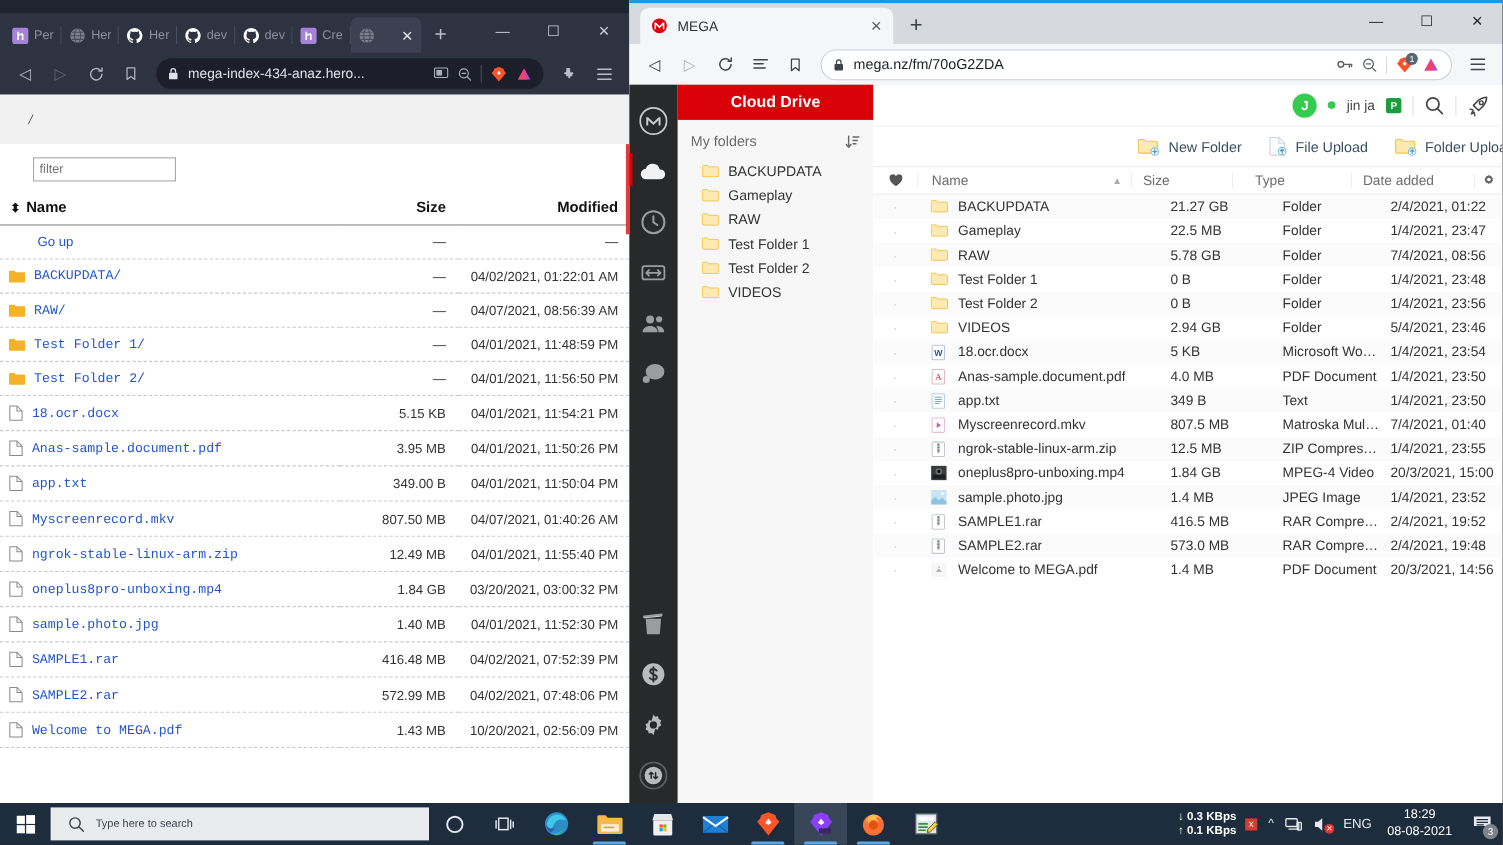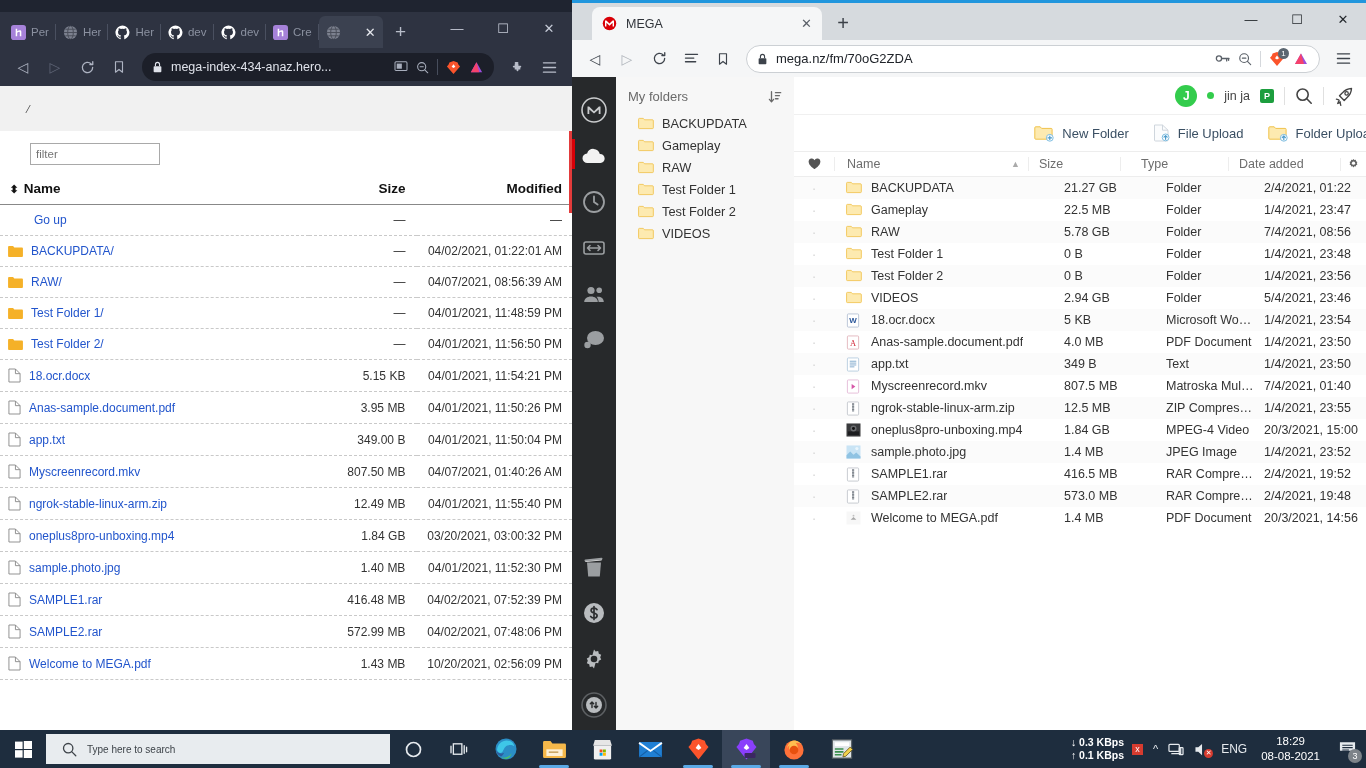--- a/index.html
+++ b/index.html
@@ -89,38 +89,38 @@
   }
   .lw-table th.num { text-align: right; }
   .lw-table td {
     font-size: 12px; padding: 8px 0; color: #2255cc;
     border-bottom: 1px dashed #c9c9c9; vertical-align: middle;
   }
   .lw-table td.num { text-align: right; color: #333; }
   .colname { width: 300px; padding-left: 8px !important; }
   .colsize { width: 105px; padding-right: 12px !important; }
   .colmod  { width: 150px; padding-right: 10px !important; }
-  .lw-rowflex { display: flex; align-items: center; gap: 8px; padding-left: 0; }
+  .lw-rowflex { display: flex; align-items: center; gap: 8px; padding-left: 0; font-family: Liberation Mono, monospace; }
   .lw-link { color: #2255cc; }
   .lw-link.indent { margin-left: 26px; }
   .sortglyph { display:inline-block; width:12px; text-align:center; color:#111; font-size:11px; }
   .lw-scroll-red {
     position: absolute; right: 0; top: 45px; width: 3px; height: 82px;
     background: #e23b3b;
   }
 
   
   #right-window {
     position: absolute; left: 572px; top: 0;
     width: 794px; height: 730px; background: #d6dade; overflow: hidden;
   }
   .rw-topborder { height: 3px; background: #2196dd; }
   .rw-tabstrip {
     height: 37px; background: #d6dade; display: flex; align-items: flex-end;
-    position: relative; padding-left: 20px;
+    position: relative; padding-left: 10px;
   }
   .rw-tab {
     height: 33px; width: 230px; background: #f5f6f7; border-radius: 8px 8px 0 0;
     display: flex; align-items: center; padding: 0 10px; gap: 9px;
     font-size: 12.5px; color: #30343a;
   }
   .rw-tab .tabtitle { flex: 1; }
   .rw-tabclose { color: #5a6068; font-size: 13px; }
   .rw-plus {
     width: 30px; height: 30px; display: flex; align-items: center;
@@ -822,20 +822,21 @@
         <div class="rail-ico" style="margin-bottom:10px;">
           <svg width="26" height="26" viewBox="0 0 26 26">
               <circle cx="13" cy="13" r="12" fill="none" stroke="#5d6063" stroke-width="1.6"></circle>
               <circle cx="13" cy="13" r="8" fill="#b9bcbf"></circle>
               <path d="M11 15.5V10m0 0L9.3 11.7M11 10l1.7 1.7M15 10.5V16m0 0l1.7-1.7M15 16l-1.7-1.7" stroke="#27292b" stroke-width="1.4" fill="none" stroke-linecap="round"></path>
             </svg>
         </div>
       </div>
 
       <div class="mega-side">
+        <div class="mega-side-title">Cloud Drive</div>
         <div class="mega-myfolders">
           <span>My folders</span>
           <span>
             <svg width="14" height="14" viewBox="0 0 16 16">
                 <path d="M4 2v10M4 13.5L1.6 10.7M4 13.5l2.4-2.8M8.5 3h6M8.5 6.5h4.5M8.5 10h3" stroke="#6a6a6a" stroke-width="1.5" fill="none" stroke-linecap="round"></path>
               </svg>
           </span>
         </div>
         <div class="mega-folder-item">
           <span>

